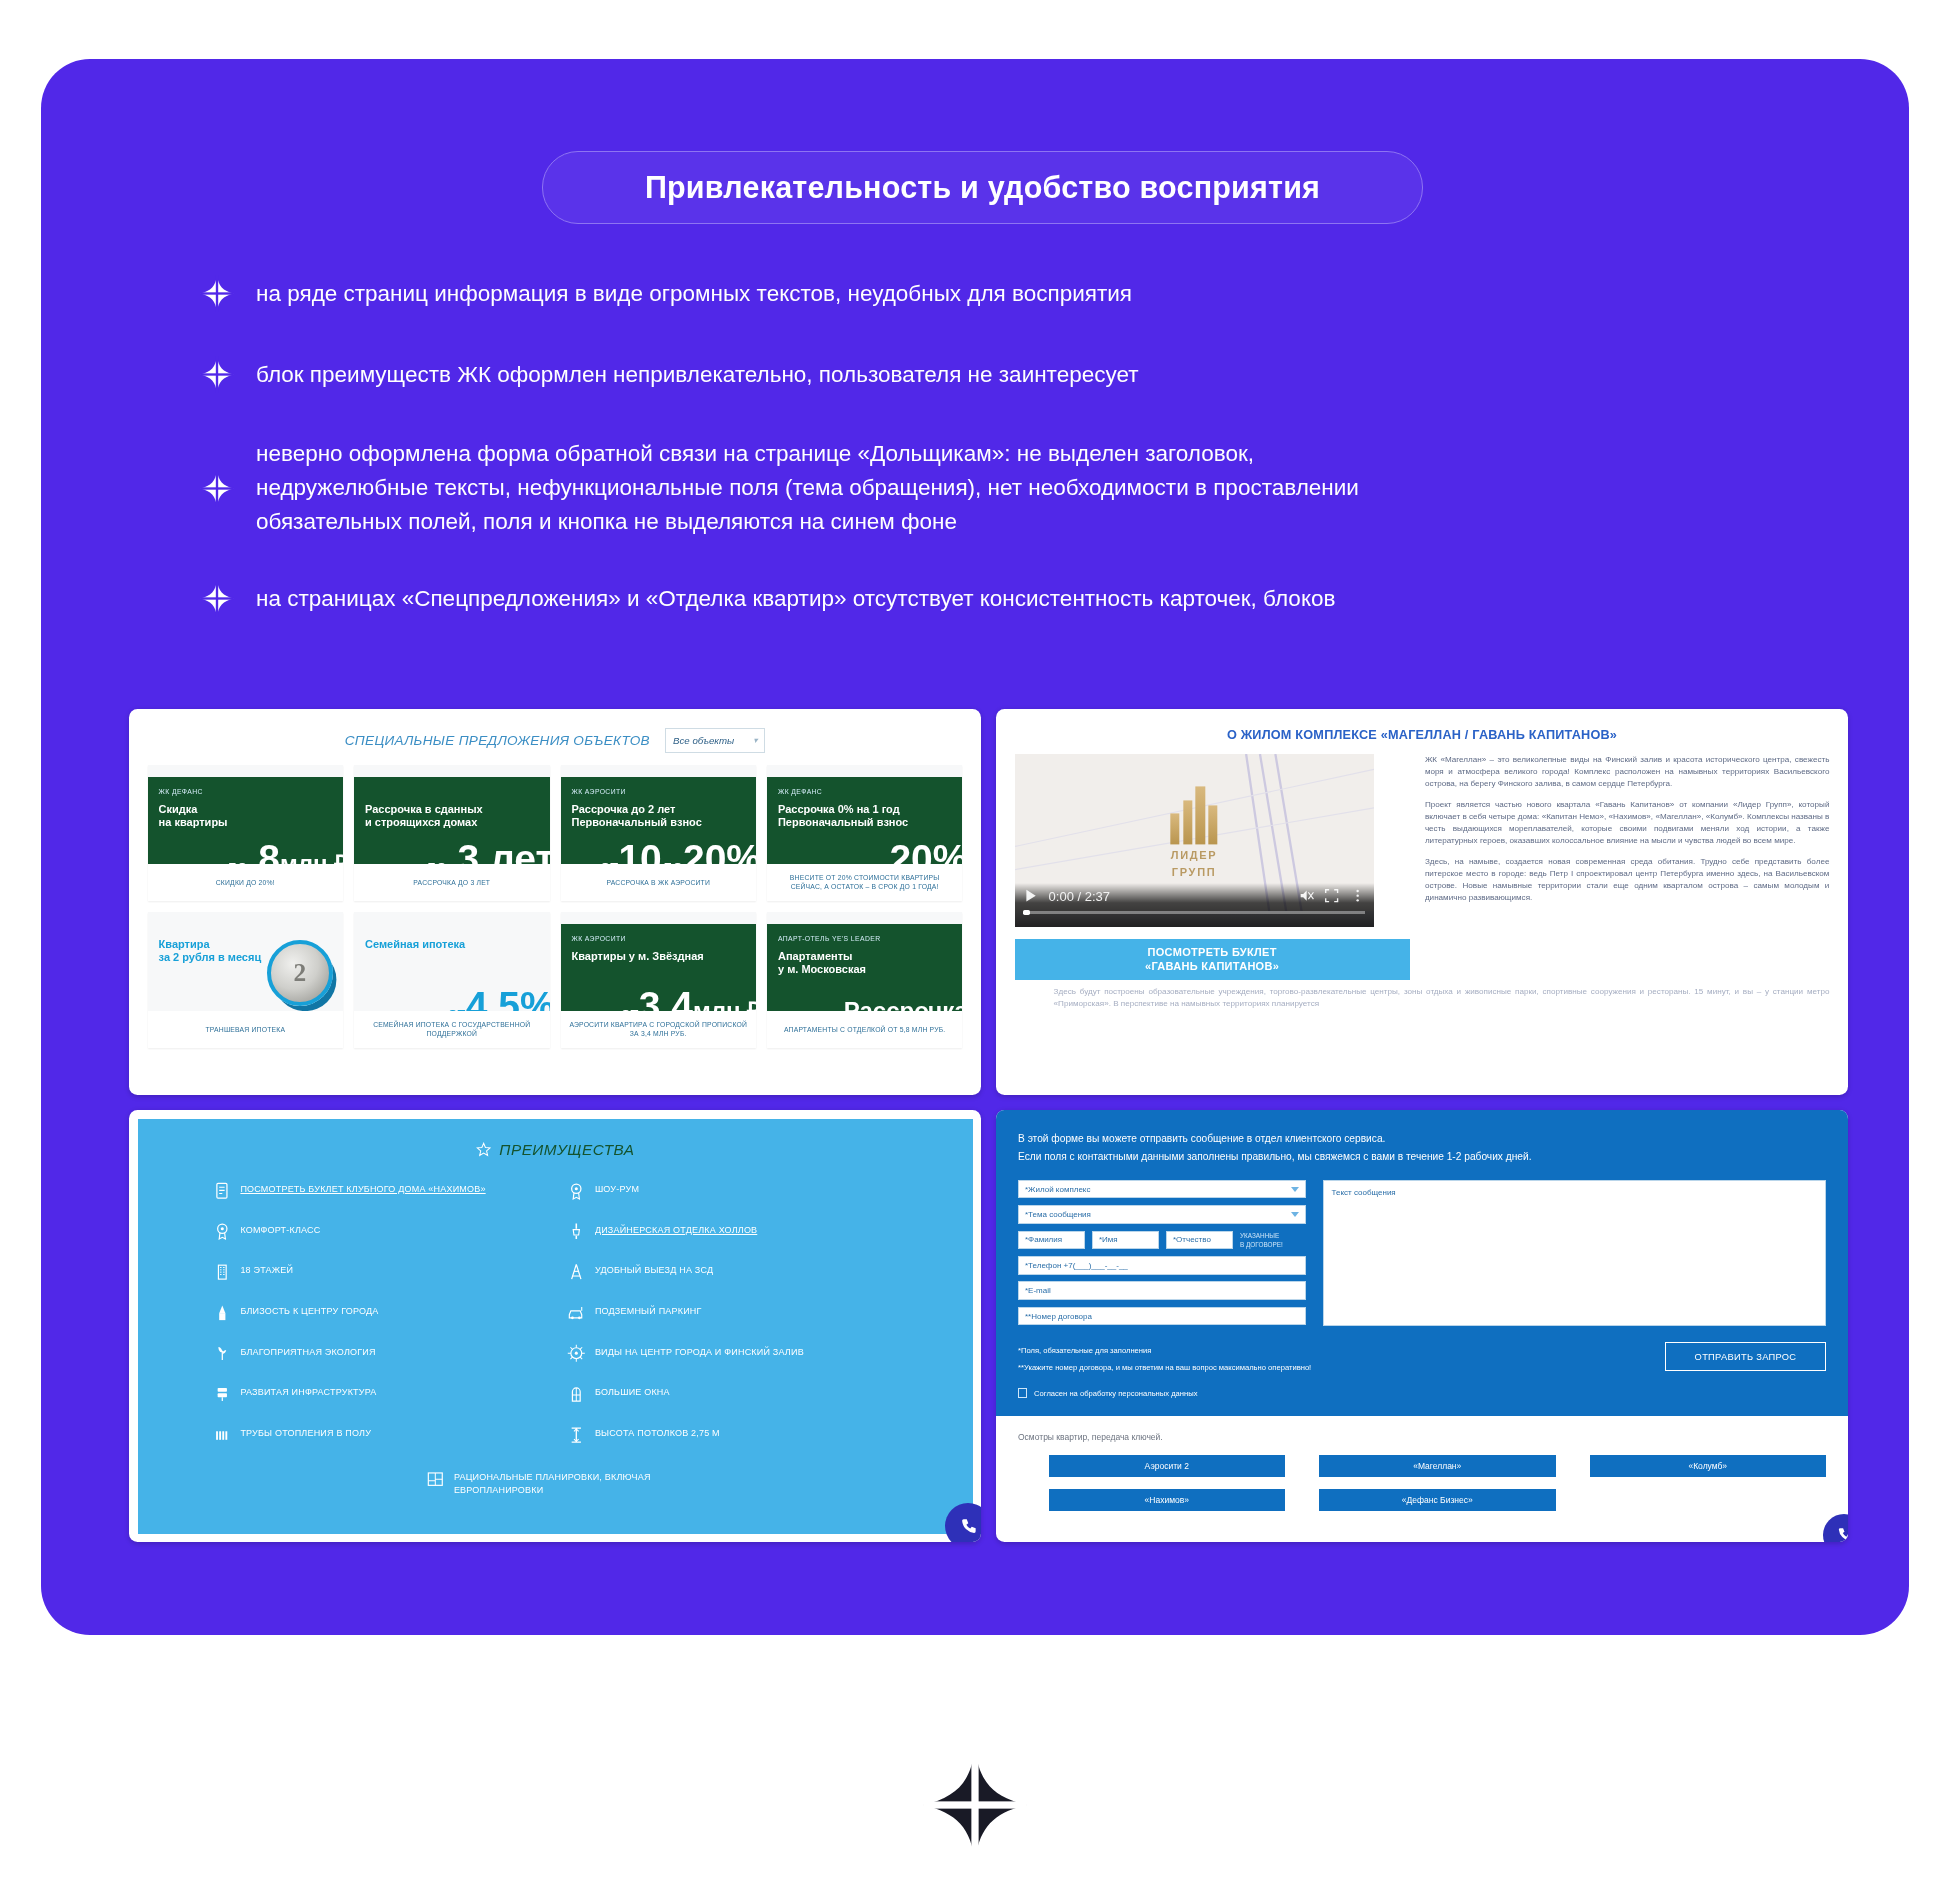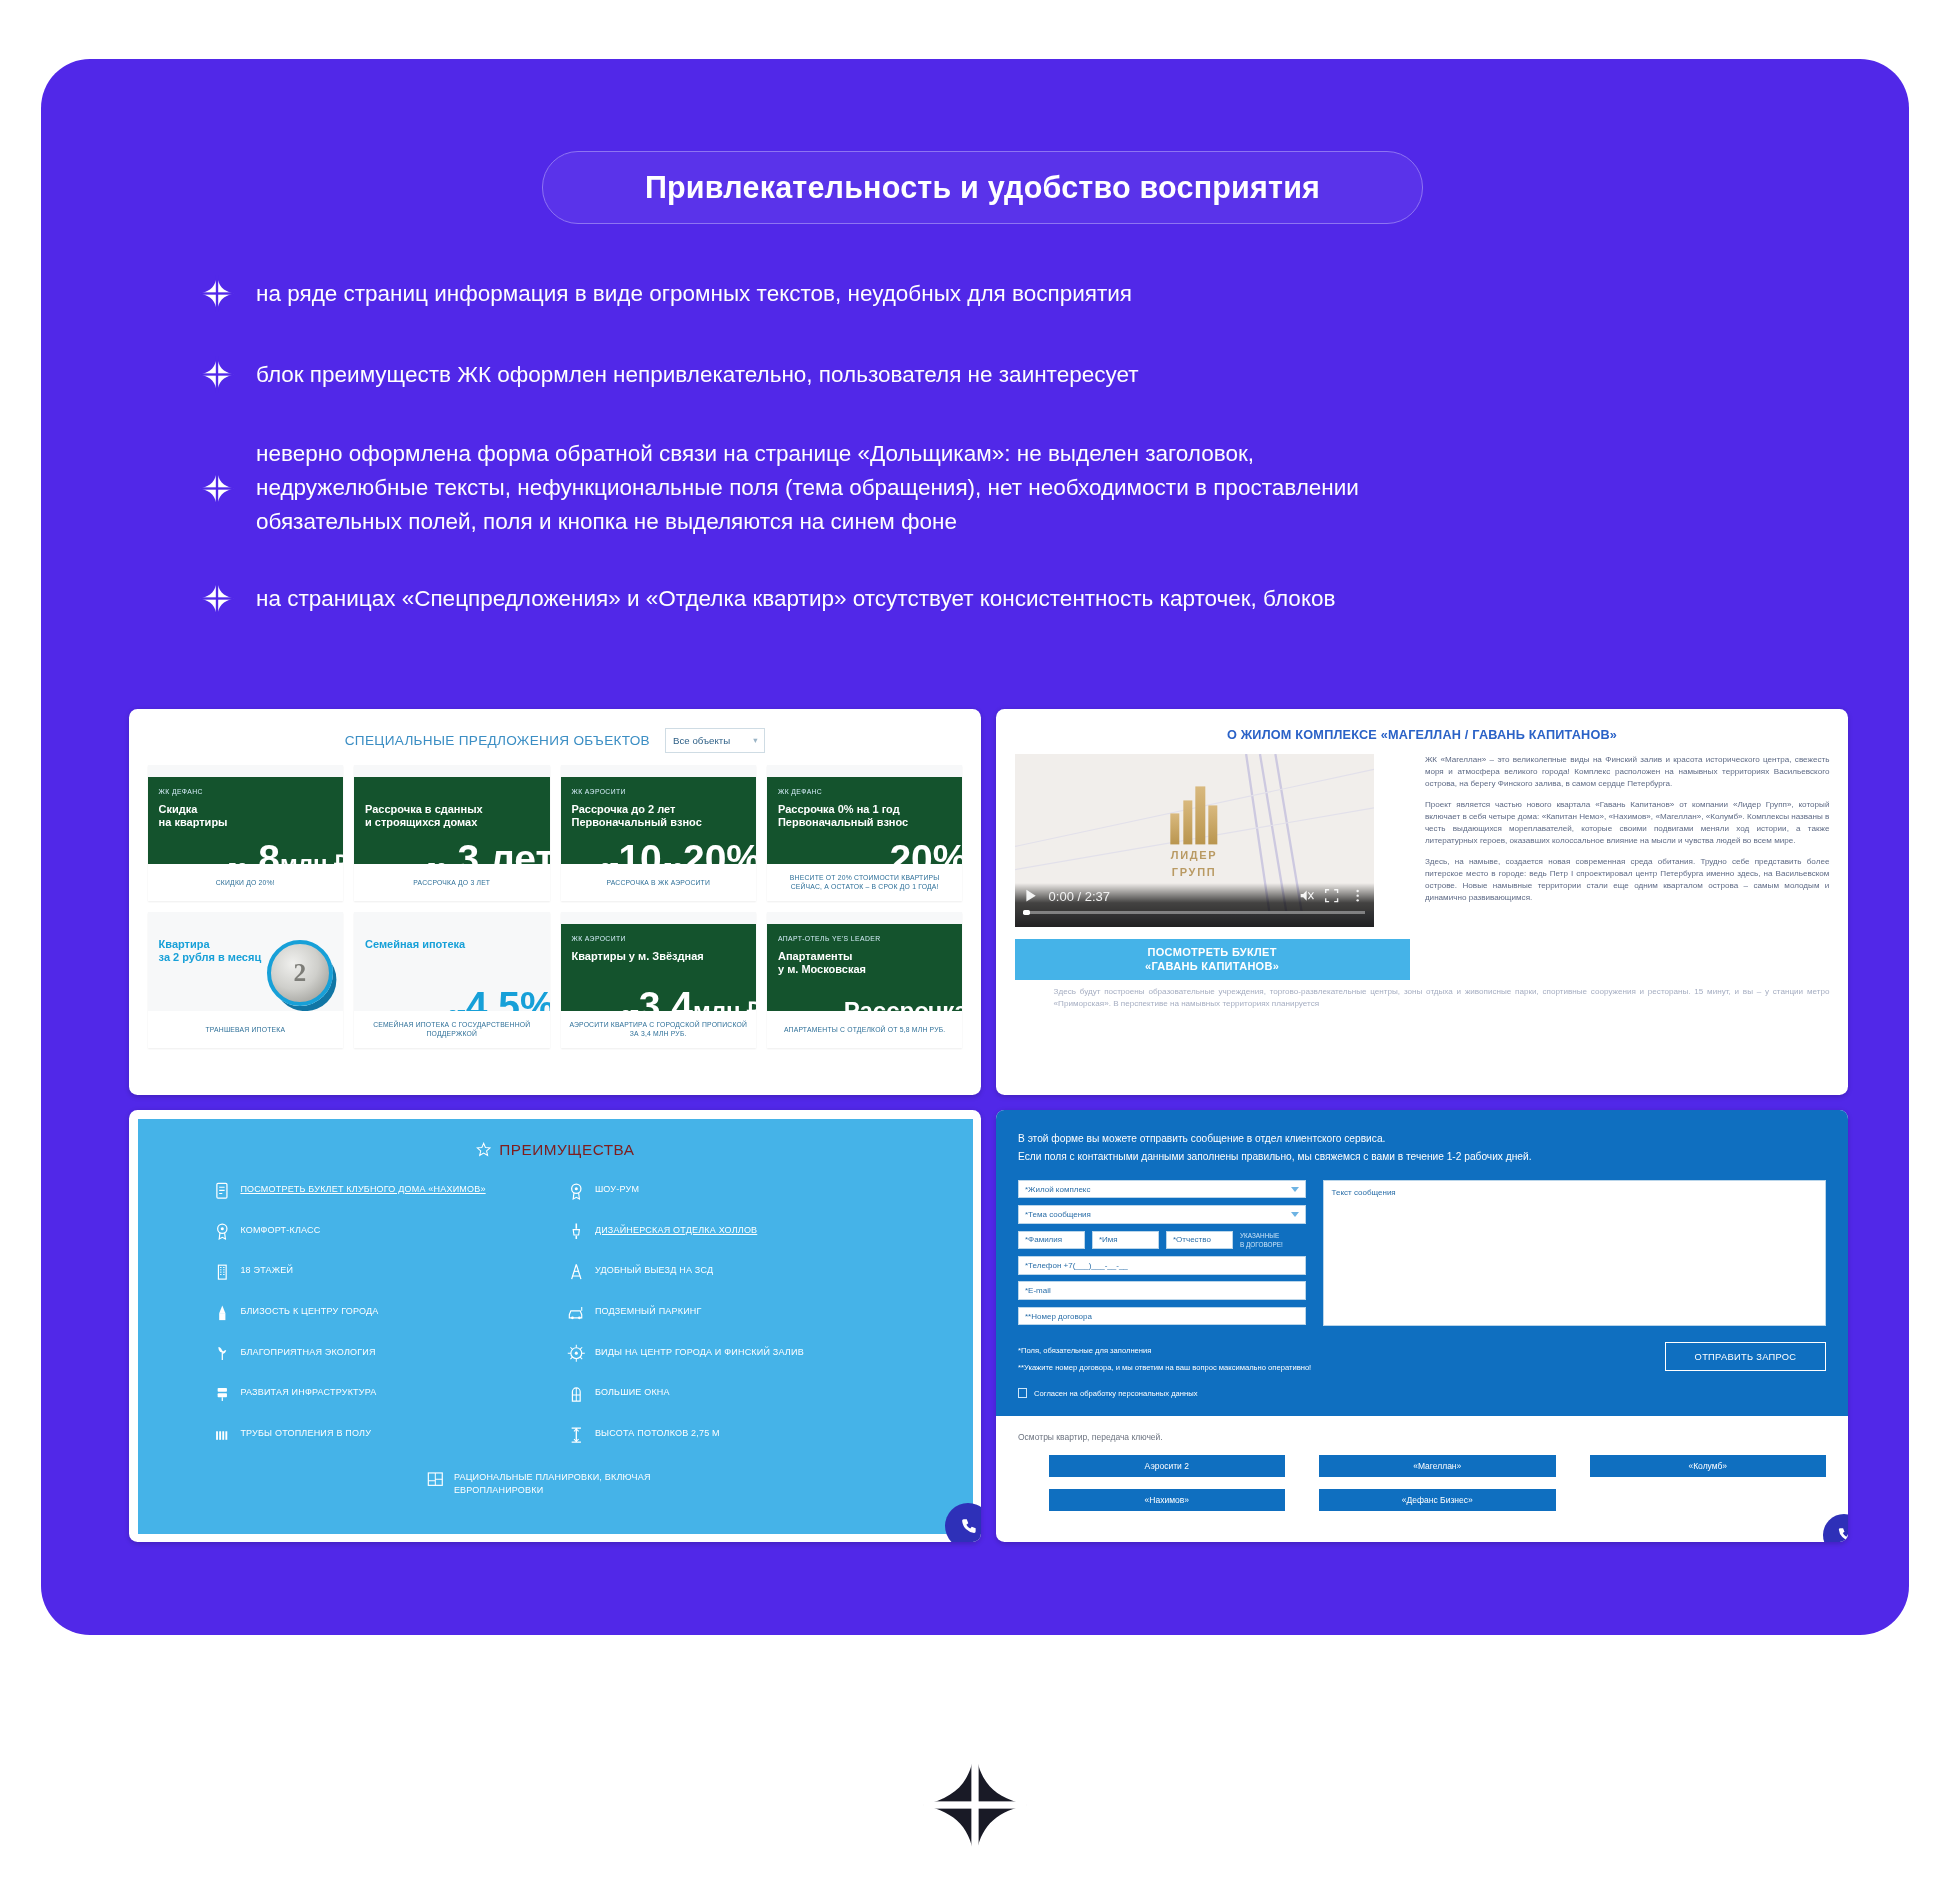--- a/index.html
+++ b/index.html
@@ -54,21 +54,21 @@
     box-shadow: 0 1.7px 5.1px rgba(0,0,0,.18);
   }
   .shot-tl { left: 129px; top: 709px; width: 852px; height: 386px; }
   .shot-tr { left: 996px; top: 709px; width: 852px; height: 386px; }
   .shot-bl { left: 129px; top: 1110px; width: 852px; height: 432px; }
   .shot-br { left: 996px; top: 1110px; width: 852px; height: 432px; }
 
   
   .so-head {
     display: flex; align-items: center; justify-content: center;
-    gap: 15.3px; padding-top: 18.6px;
+    gap: 15.3px; padding-top: 18.6px; font-style: italic;
   }
   .so-title { color: #3b8ec4; font-size: 13.6px; letter-spacing: 0.3px; }
   .so-select {
     width: 100px; height: 25.4px; border: 0.8px solid #cfdce4; background:#fff;
     display: flex; align-items: center; justify-content: space-between;
     padding: 0 6.8px; font-size: 9.7px; color: #2d5f86;
   }
   .so-select .car { color:#9ab4c6; font-size: 8.5px; }
 
   .so-grid {
@@ -163,21 +163,21 @@
   .ab-wide p { color:#5f6b86; font-size: 8.1px; line-height: 12px; text-align: justify; }
   .ab-wide p.fade { color: #a6aec2; }
 
   
   .adv-wrap { padding: 8.5px; height: 100%; }
   .adv {
     background: #45b3e8; height: 100%; padding: 22px 0 0 0; position: relative;
   }
   .adv-title {
     display:flex; align-items:center; justify-content:center; gap: 8.5px;
-    color:#7f1d1d; font-size: 15.3px; letter-spacing: 0.5px; margin-bottom: 22px;
+    color:#14532d; font-size: 15.3px; letter-spacing: 0.5px; margin-bottom: 22px; font-style: italic;
   }
   .adv-grid {
     display: grid; grid-template-columns: 1fr 1fr;
     row-gap: 15.3px; padding: 0 51px 0 75px;
   }
   .adv-item { display:flex; align-items:flex-start; gap: 9.3px; min-height: 25.4px; }
   .adv-item .ic { flex: 0 0 18.6px; height: 20.3px; }
   .adv-item .lb {
     color:#ffffff; font-size: 9px; line-height: 12.7px;
     letter-spacing: 0.2px; padding-top: 2.5px;

